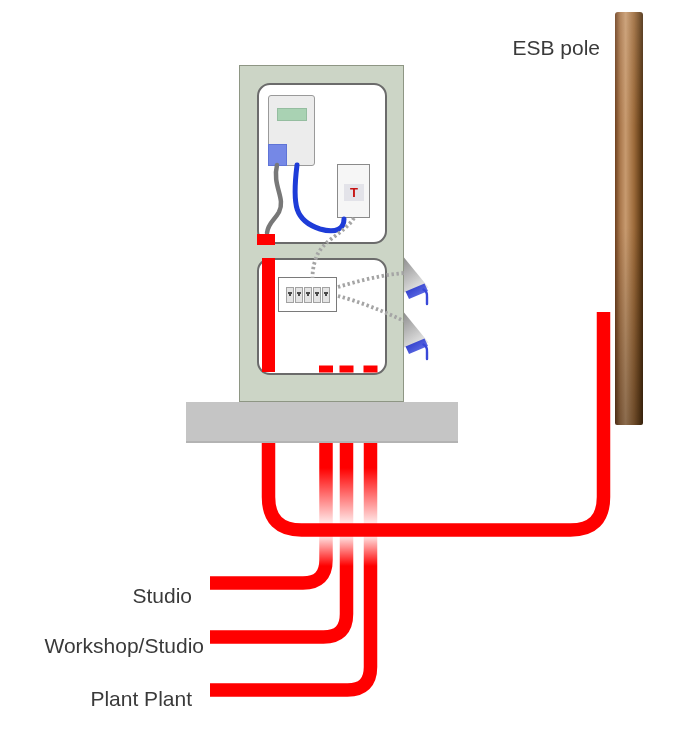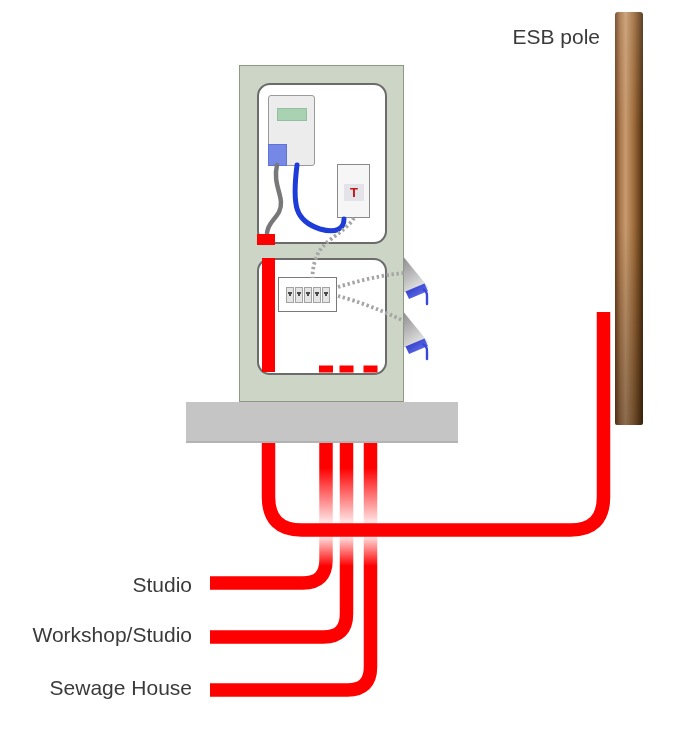--- a/index.html
+++ b/index.html
@@ -1,18 +1,18 @@
 <!DOCTYPE html>
 <html><head>
 <meta charset="utf-8">
 <style>
   html,body{margin:0;padding:0;background:#fff;}
   .stage{position:relative;width:697px;height:750px;background:#ffffff;overflow:hidden;
          font-family:"Liberation Sans",sans-serif;}
-  .lbl{position:absolute;font-size:21px;line-height:25px;color:#3a3a3a;text-align:right;white-space:nowrap;}
+  .lbl{position:absolute;font-size:21px;line-height:25px;color:#3a3a3a;text-align:right;white-space:nowrap;margin-top:11px;}
 
   
   .pole{position:absolute;left:615px;top:12px;width:28px;height:413px;
         border-radius:3px 3px 2px 2px;
         background:
           linear-gradient(to bottom, rgba(255,255,255,.10), rgba(0,0,0,0) 28%, rgba(0,0,0,0) 52%, rgba(0,0,0,.30) 100%),
           linear-gradient(to right, #6e401f 0%, #a9774b 18%, #c79a6f 38%, #9c6a3a 68%, #6b441d 88%, #4a2d10 100%);}
 
   
   .cabinet{position:absolute;left:239px;top:65px;width:165px;height:337px;
@@ -148,16 +148,16 @@
       <path stroke="url(#fadeOut)" d="M370.5 443 V525"></path>
       <path stroke="url(#fadeIn)" d="M326 534 V560 Q326 583 303 583 H210"></path>
       <path stroke="url(#fadeIn)" d="M346.5 534 V614 Q346.5 637 323.5 637 H210"></path>
       <path stroke="url(#fadeIn)" d="M370.5 534 V667 Q370.5 690 347.5 690 H210"></path>
     </g>
 
     <path d="M603.5 312 V497 Q603.5 530 570.5 530 H301.5 Q268.5 530 268.5 497 V443" fill="none" stroke="#ff0000" stroke-width="13.5"></path>
   </svg>
 
   <div class="lbl" style="right:505px;top:572px;">Studio</div>
-  <div class="lbl" style="right:505px;top:622px;">Workshop/Studio</div>
-  <div class="lbl" style="right:505px;top:675px;">Sewage House</div>
+  <div class="lbl" style="right:493px;top:622px;">Workshop/Studio</div>
+  <div class="lbl" style="right:505px;top:675px;">Plant Plant</div>
 
 </div>
 
 </body></html>

